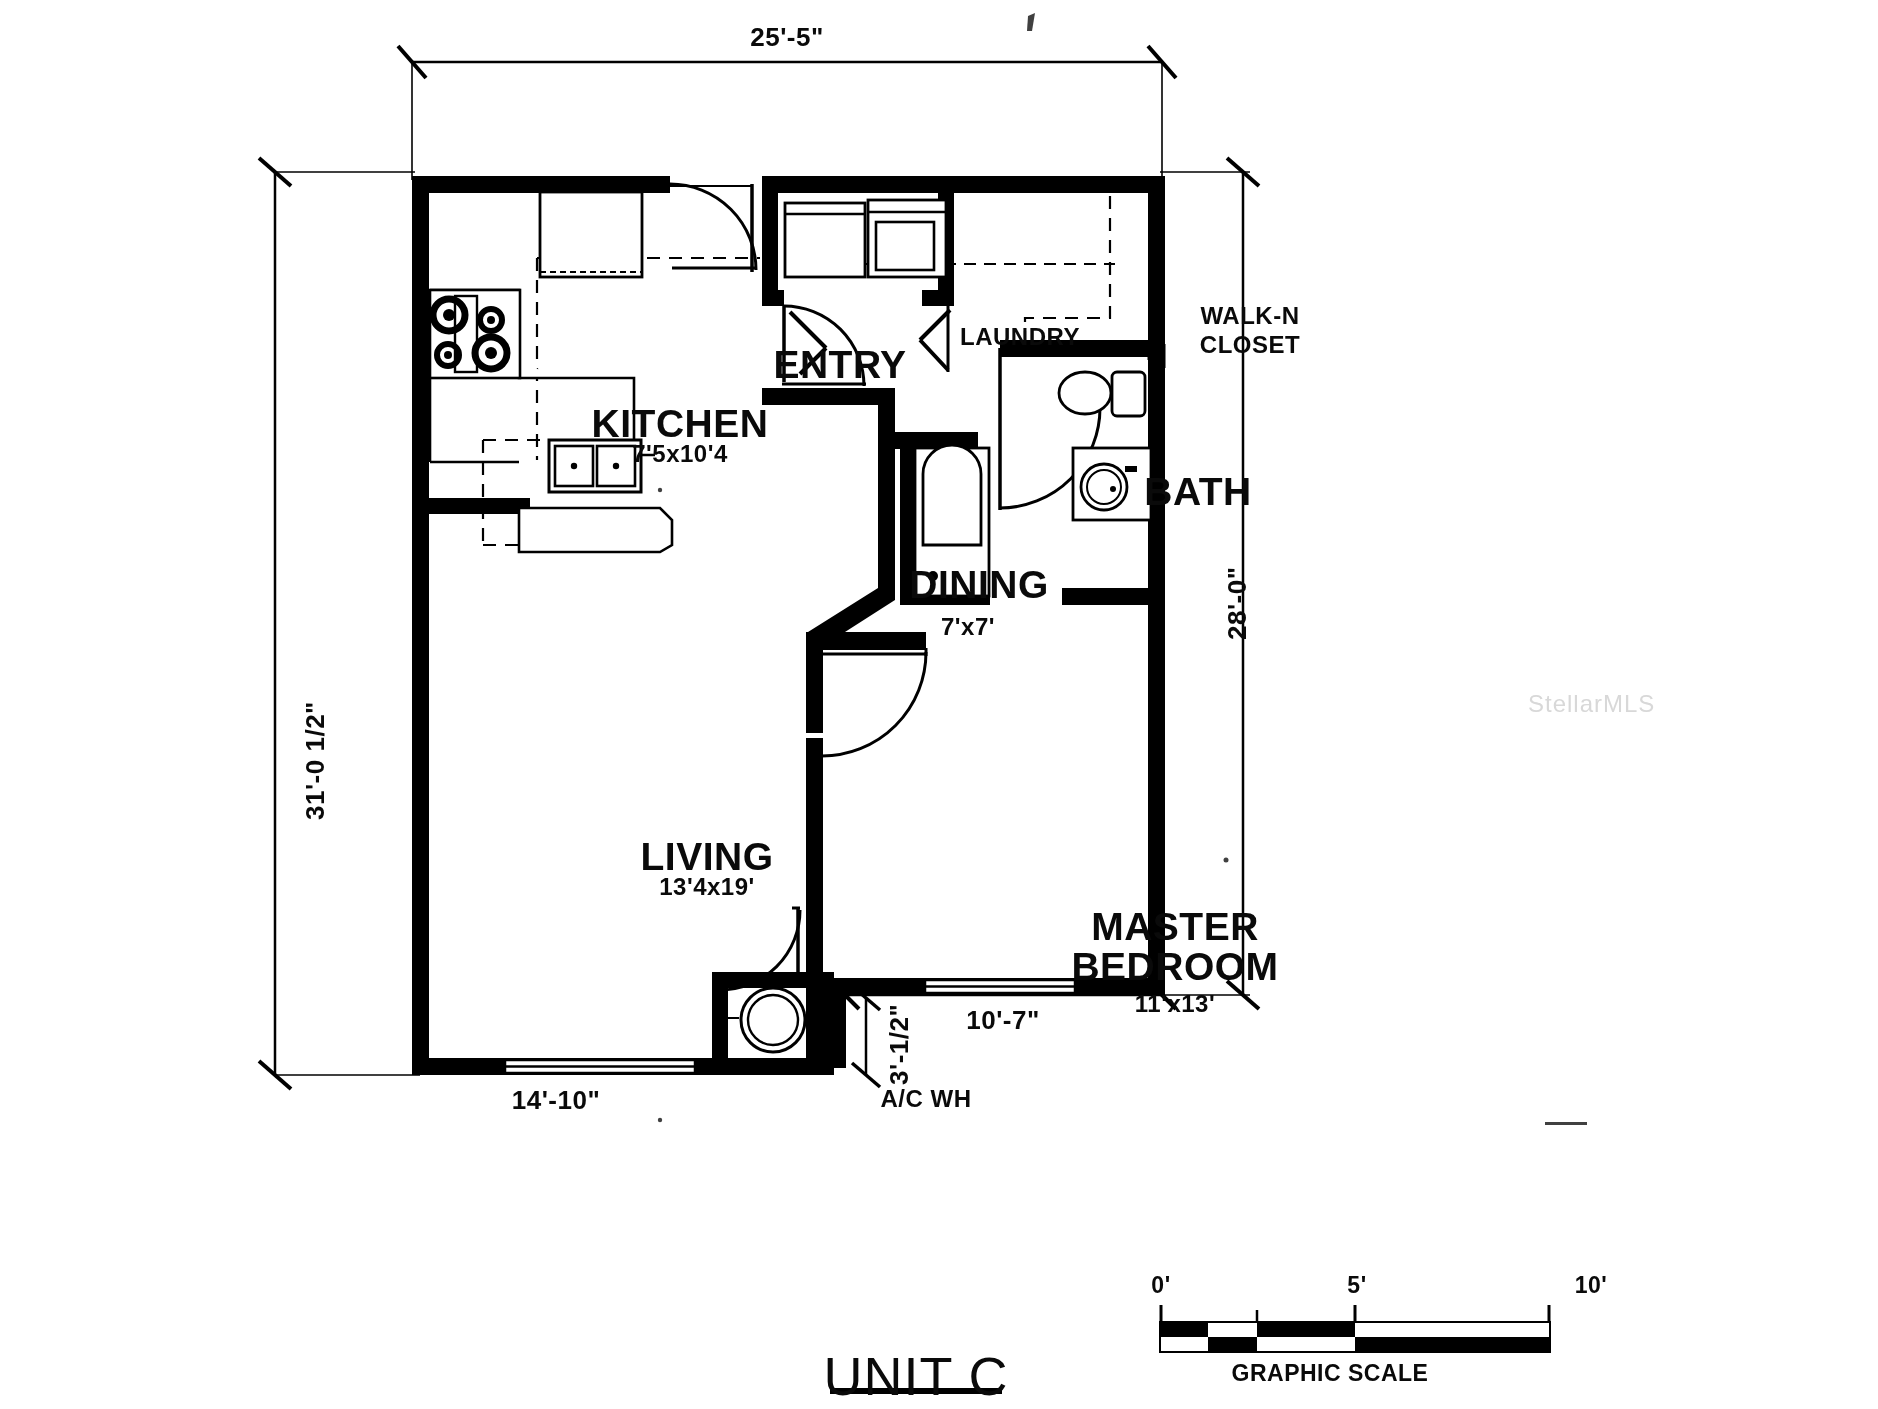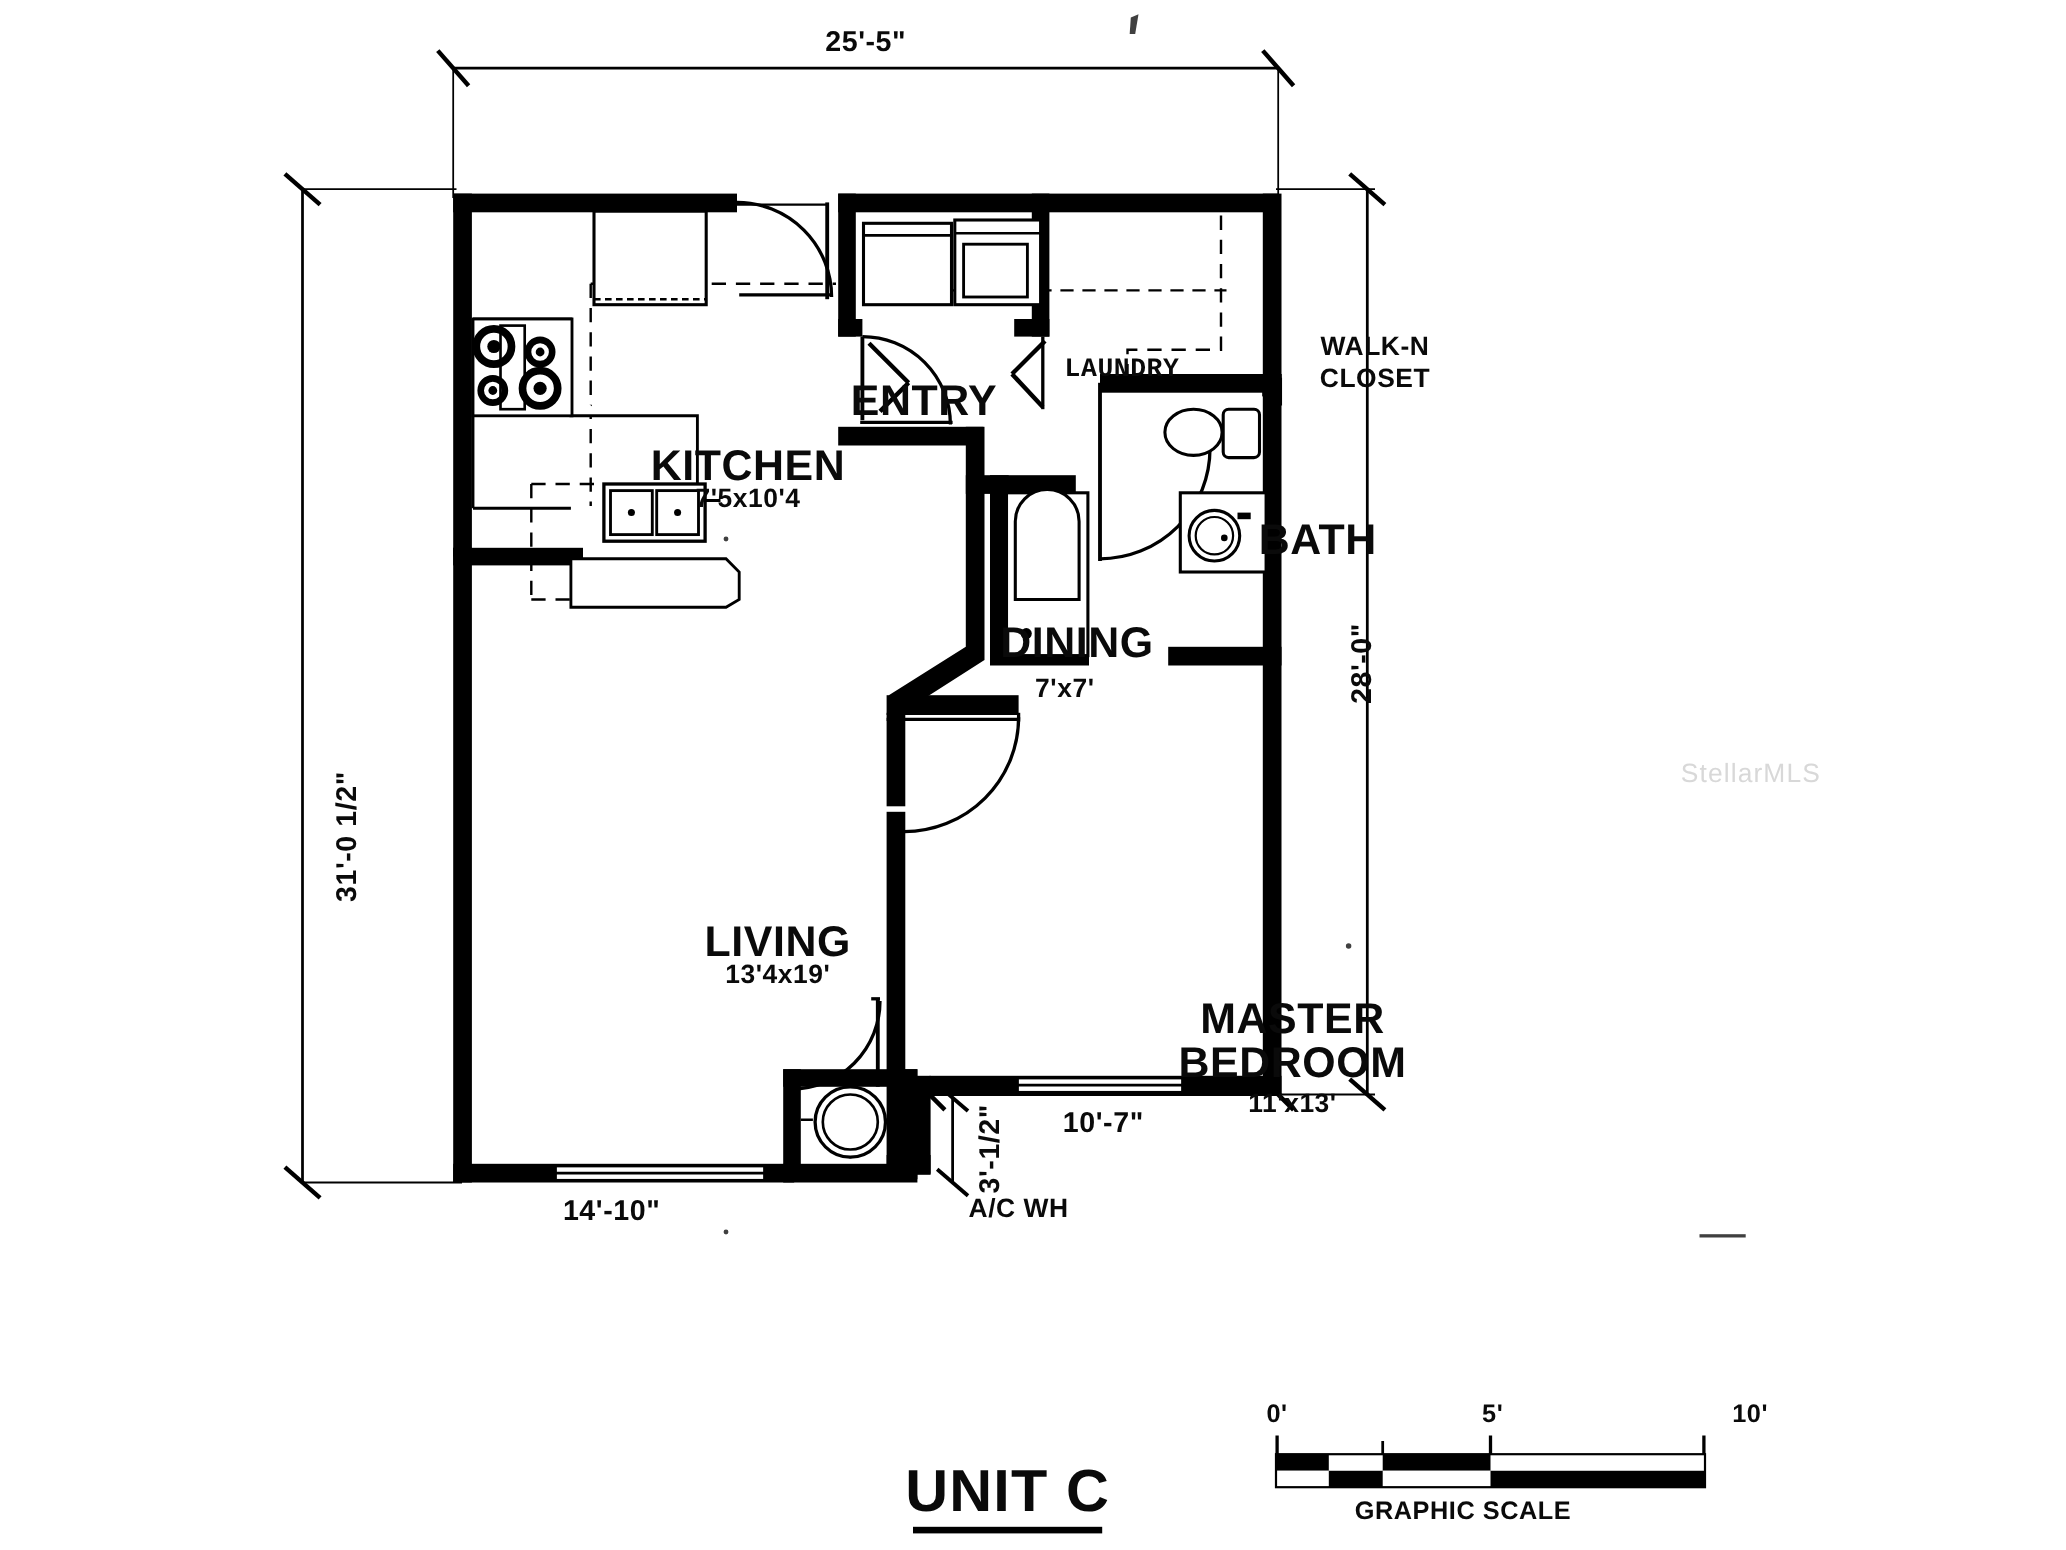--- a/index.html
+++ b/index.html
@@ -18,21 +18,21 @@
     color:#0a0a0a;
     white-space:nowrap;
     letter-spacing:0.5px;
   }
   .room-name{font-size:39px;}
   .room-dim{font-size:24px;}
   .small-name{font-size:24px;}
   .dim-text{font-size:26px;font-weight:700;}
   .rot90{transform:rotate(-90deg);transform-origin:left top;}
   .title{
-    font-size:54px;font-weight:700;letter-spacing:1px;
+    font-size:54px;font-weight:400;letter-spacing:1px;margin-top:20px;
   }
   .scale-cap{font-size:23px;font-weight:700;}
   .watermark{
     position:absolute;
     font-size:24px;
     color:#d8d8d8;
     font-family:"Liberation Sans", sans-serif;
     letter-spacing:1px;
     font-weight:400;
   }
@@ -305,21 +305,21 @@
 
 <div class="lbl dim-text rot90" style="left:884px;top:1085px;">3'-1/2"</div>
 
 <div class="lbl dim-text centerx" style="left:556px;top:1085px;">14'-10"</div>
 
 <div class="lbl room-name centerx" style="left:680px;top:402px;">KITCHEN</div>
 <div class="lbl room-dim centerx" style="left:680px;top:440px;">7'5x10'4</div>
 
 <div class="lbl room-name centerx" style="left:840px;top:343px;">ENTRY</div>
 
-<div class="lbl small-name centerx" style="left:1020px;top:323px;font-family:Liberation Mono, monospace;">LAUNDRY</div>
+<div class="lbl small-name centerx" style="left:1020px;top:323px;">LAUNDRY</div>
 
 <div class="lbl small-name centerx" style="left:1250px;top:302px;">WALK-N</div>
 <div class="lbl small-name centerx" style="left:1250px;top:331px;">CLOSET</div>
 
 <div class="lbl room-name centerx" style="left:1198px;top:470px;">BATH</div>
 
 <div class="lbl room-name centerx" style="left:979px;top:563px;">DINING</div>
 <div class="lbl room-dim centerx" style="left:968px;top:613px;">7'x7'</div>
 
 <div class="lbl room-name centerx" style="left:707px;top:835px;">LIVING</div>

